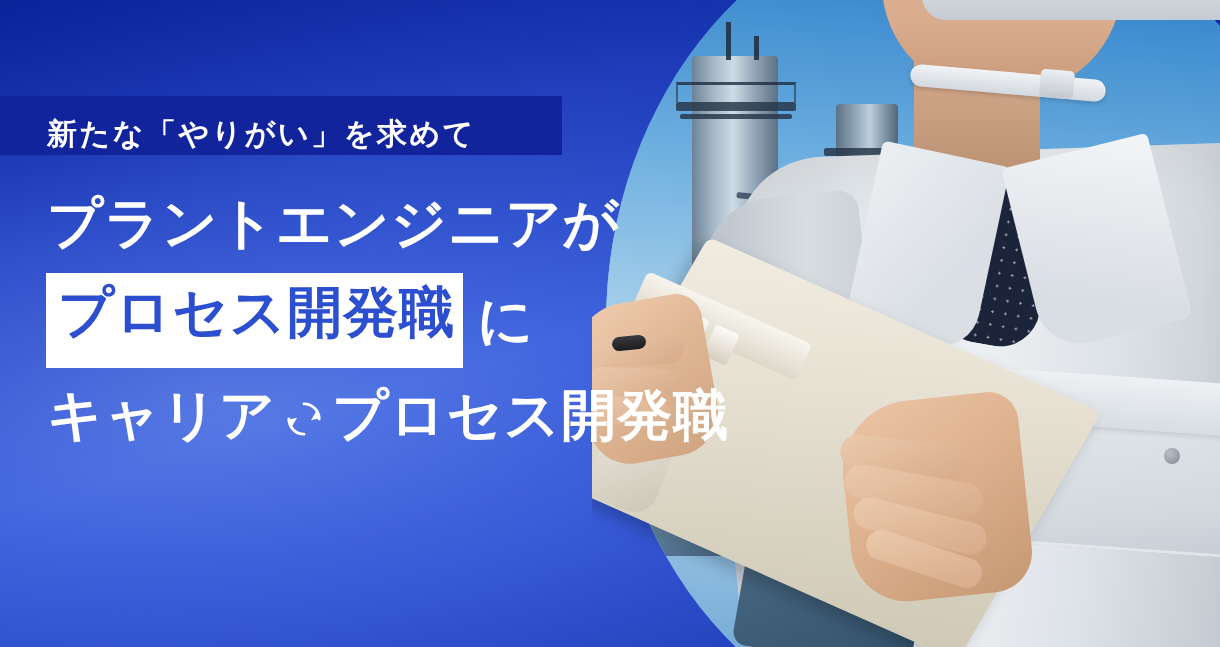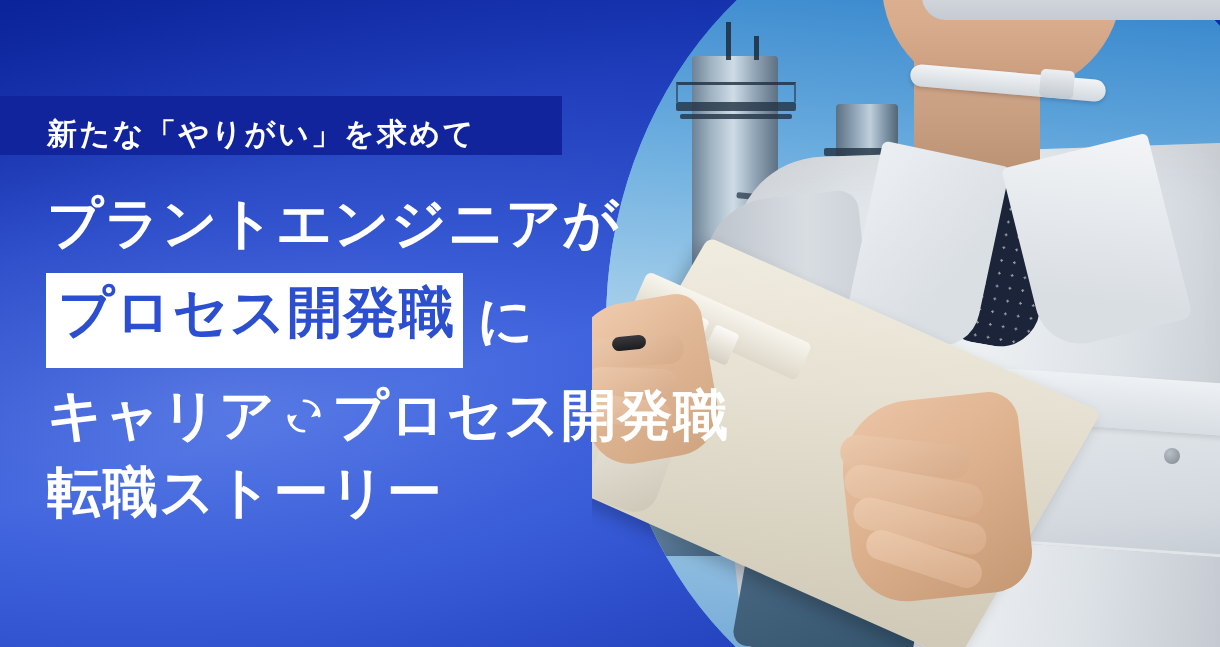--- a/index.html
+++ b/index.html
@@ -265,21 +265,21 @@
   .line1{margin-bottom:22px;}
   .line2{display:flex; align-items:center; margin-bottom:20px; margin-left:-1px;}
   .hl-mark{
     background:#ffffff; color:#2c4fd0;
     padding:12px 8px 28px 12px;
     font-size:55px; font-weight:700; line-height:1;
     letter-spacing:1px;
     font-family:"DejaVu Sans","Liberation Sans",sans-serif;
   }
   .line2 .tail{margin-left:14px;}
-  .line3{display:flex; align-items:center; gap:6px; margin-bottom:22px;}
+  .line3{display:flex; align-items:flex-end; gap:6px; margin-bottom:22px;}
   .cycle-icon{display:inline-flex; width:48px; height:48px; align-items:center; justify-content:center;}
   .cycle-icon svg{width:44px;height:44px;}
   .line4{}
 
   @media (max-width:0px){ .copy{display:none;} }
 </style>
 </head>
 <body>
 
 <div class="banner-root">
@@ -391,16 +391,15 @@
           <svg viewBox="0 0 48 48" aria-hidden="true">
             <path d="M24 7.5 A16.5 16.5 0 0 1 40.5 24" fill="none" stroke="#ffffff" stroke-width="3.2" stroke-linecap="round"></path>
             <path d="M38.5 13.5 L41.2 23.2 L31.6 25.4 Z" fill="#ffffff"></path>
             <path d="M24 40.5 A16.5 16.5 0 0 1 7.5 24" fill="none" stroke="#ffffff" stroke-width="3.2" stroke-linecap="round"></path>
             <path d="M9.5 34.5 L6.8 24.8 L16.4 22.6 Z" fill="#ffffff"></path>
           </svg>
         </span>
         <span>プロセス開発職</span>
       </div>
 
-      <div class="hl-line line4">転職ストーリー</div>
     </div>
   </div>
 </div>
 
 </body></html>

